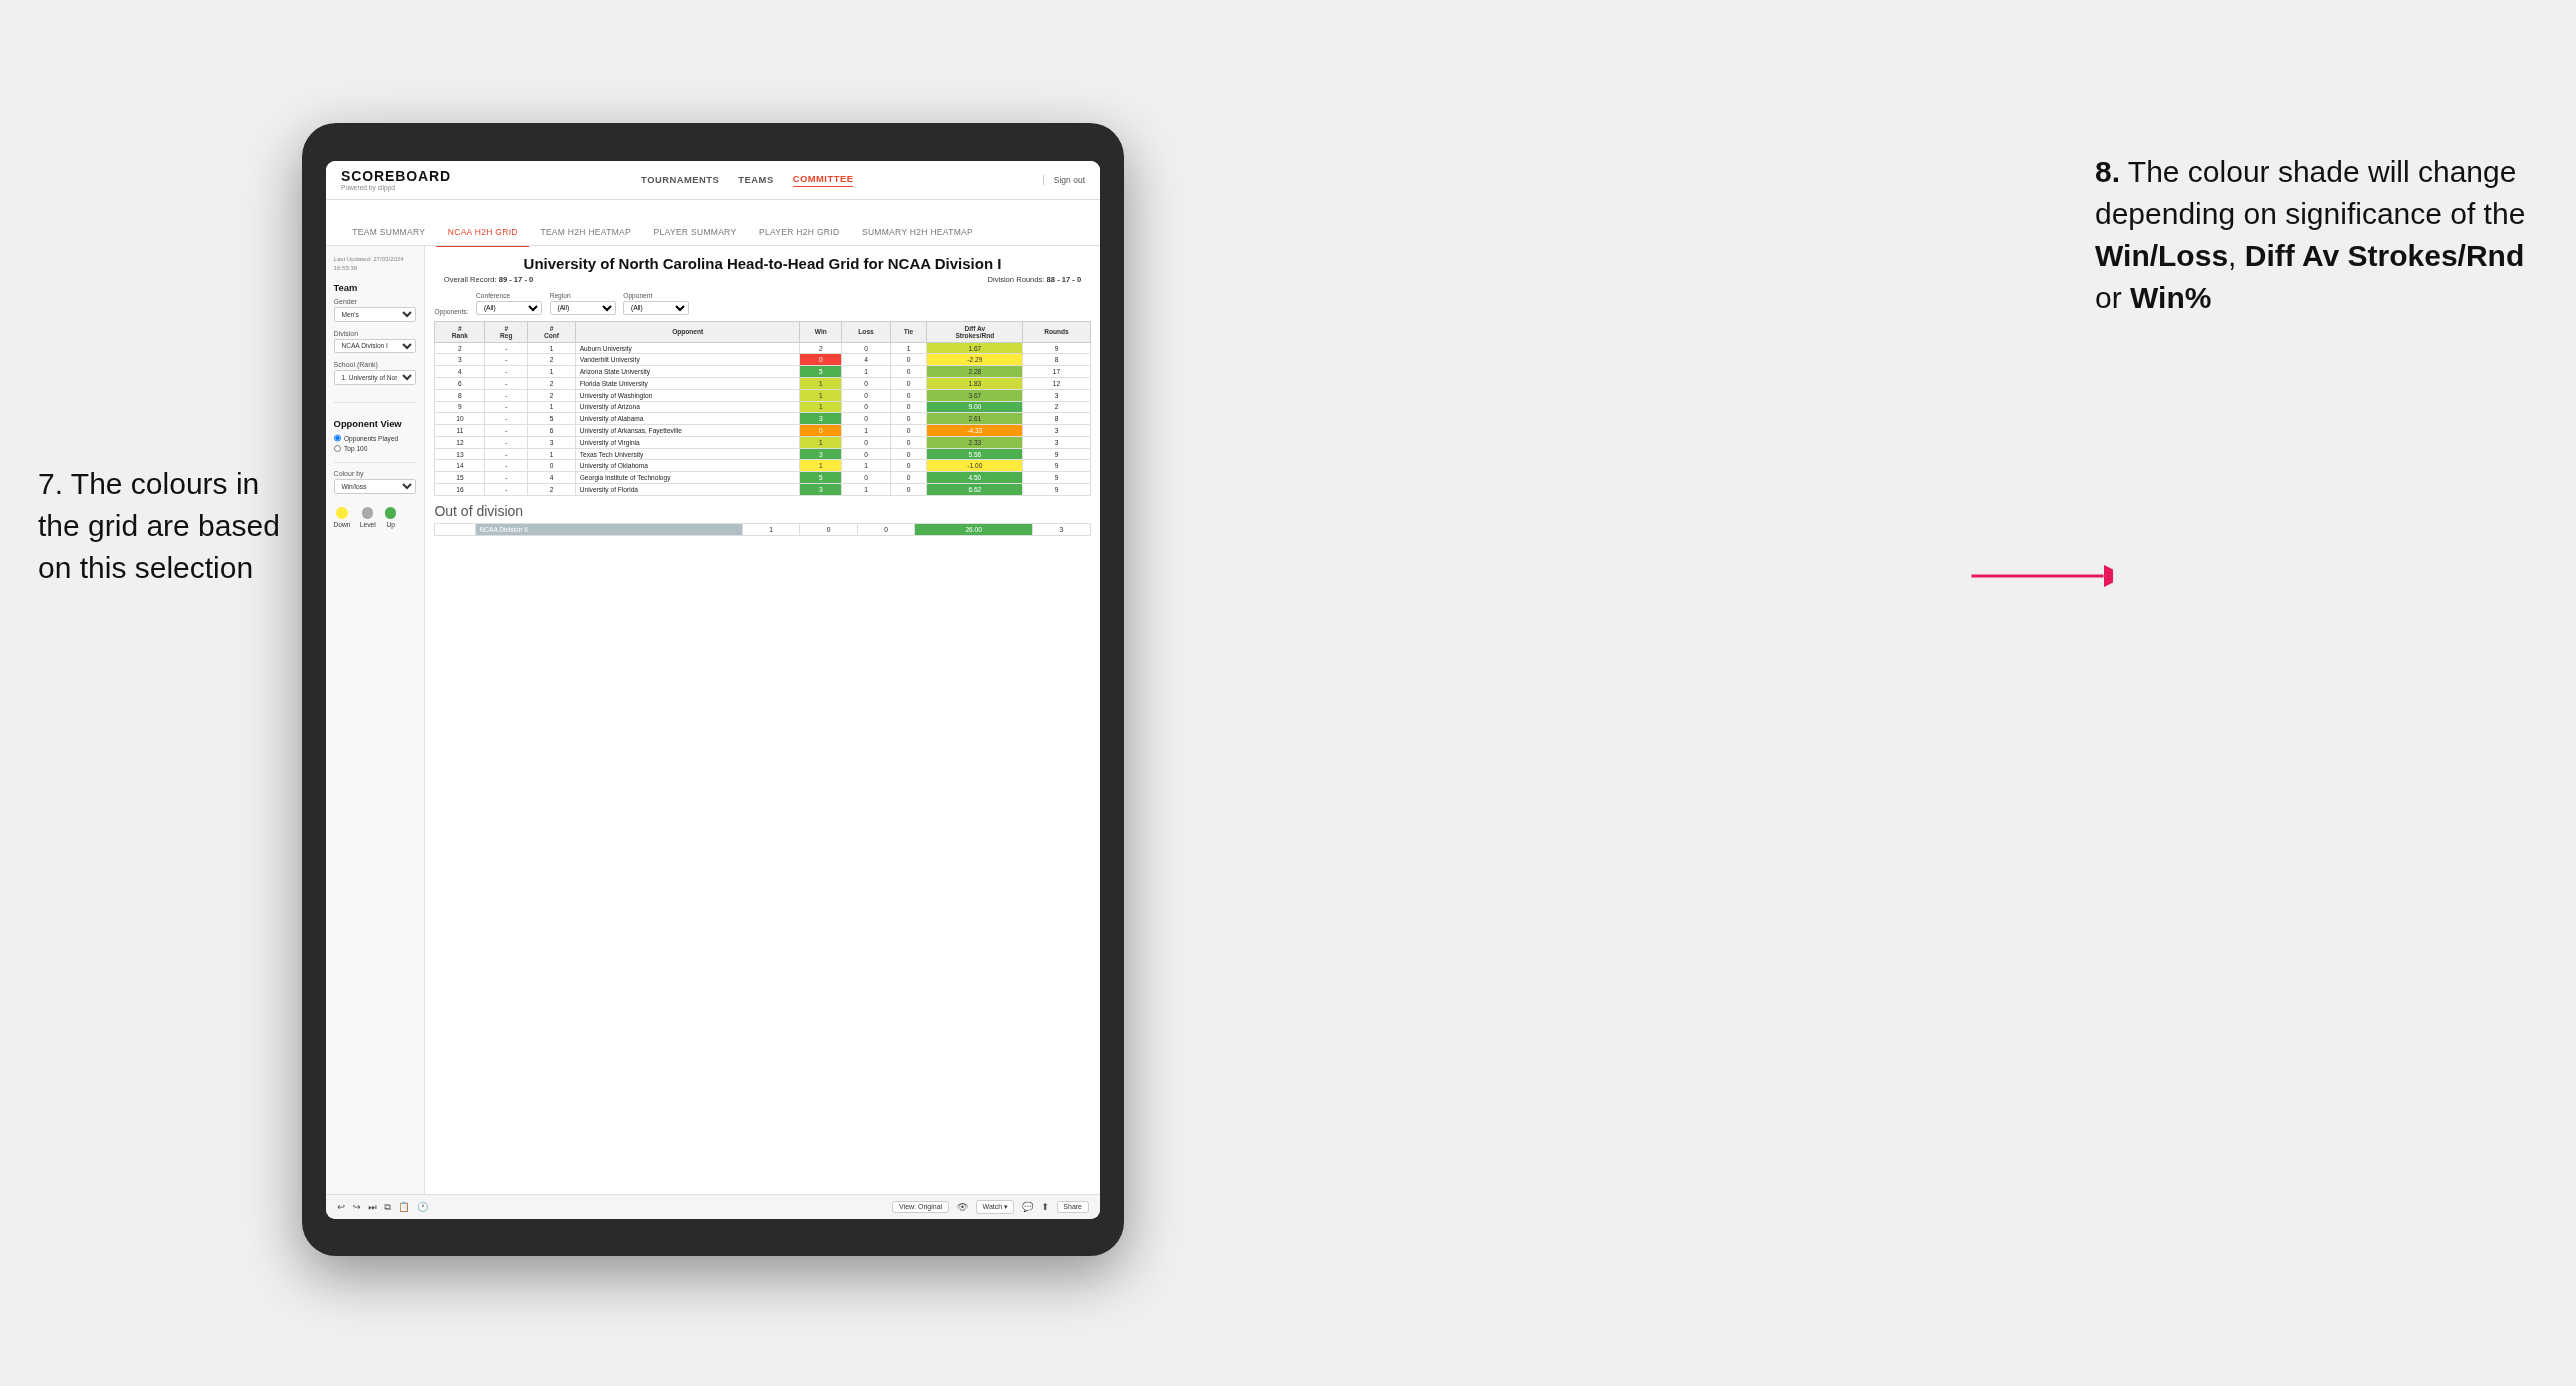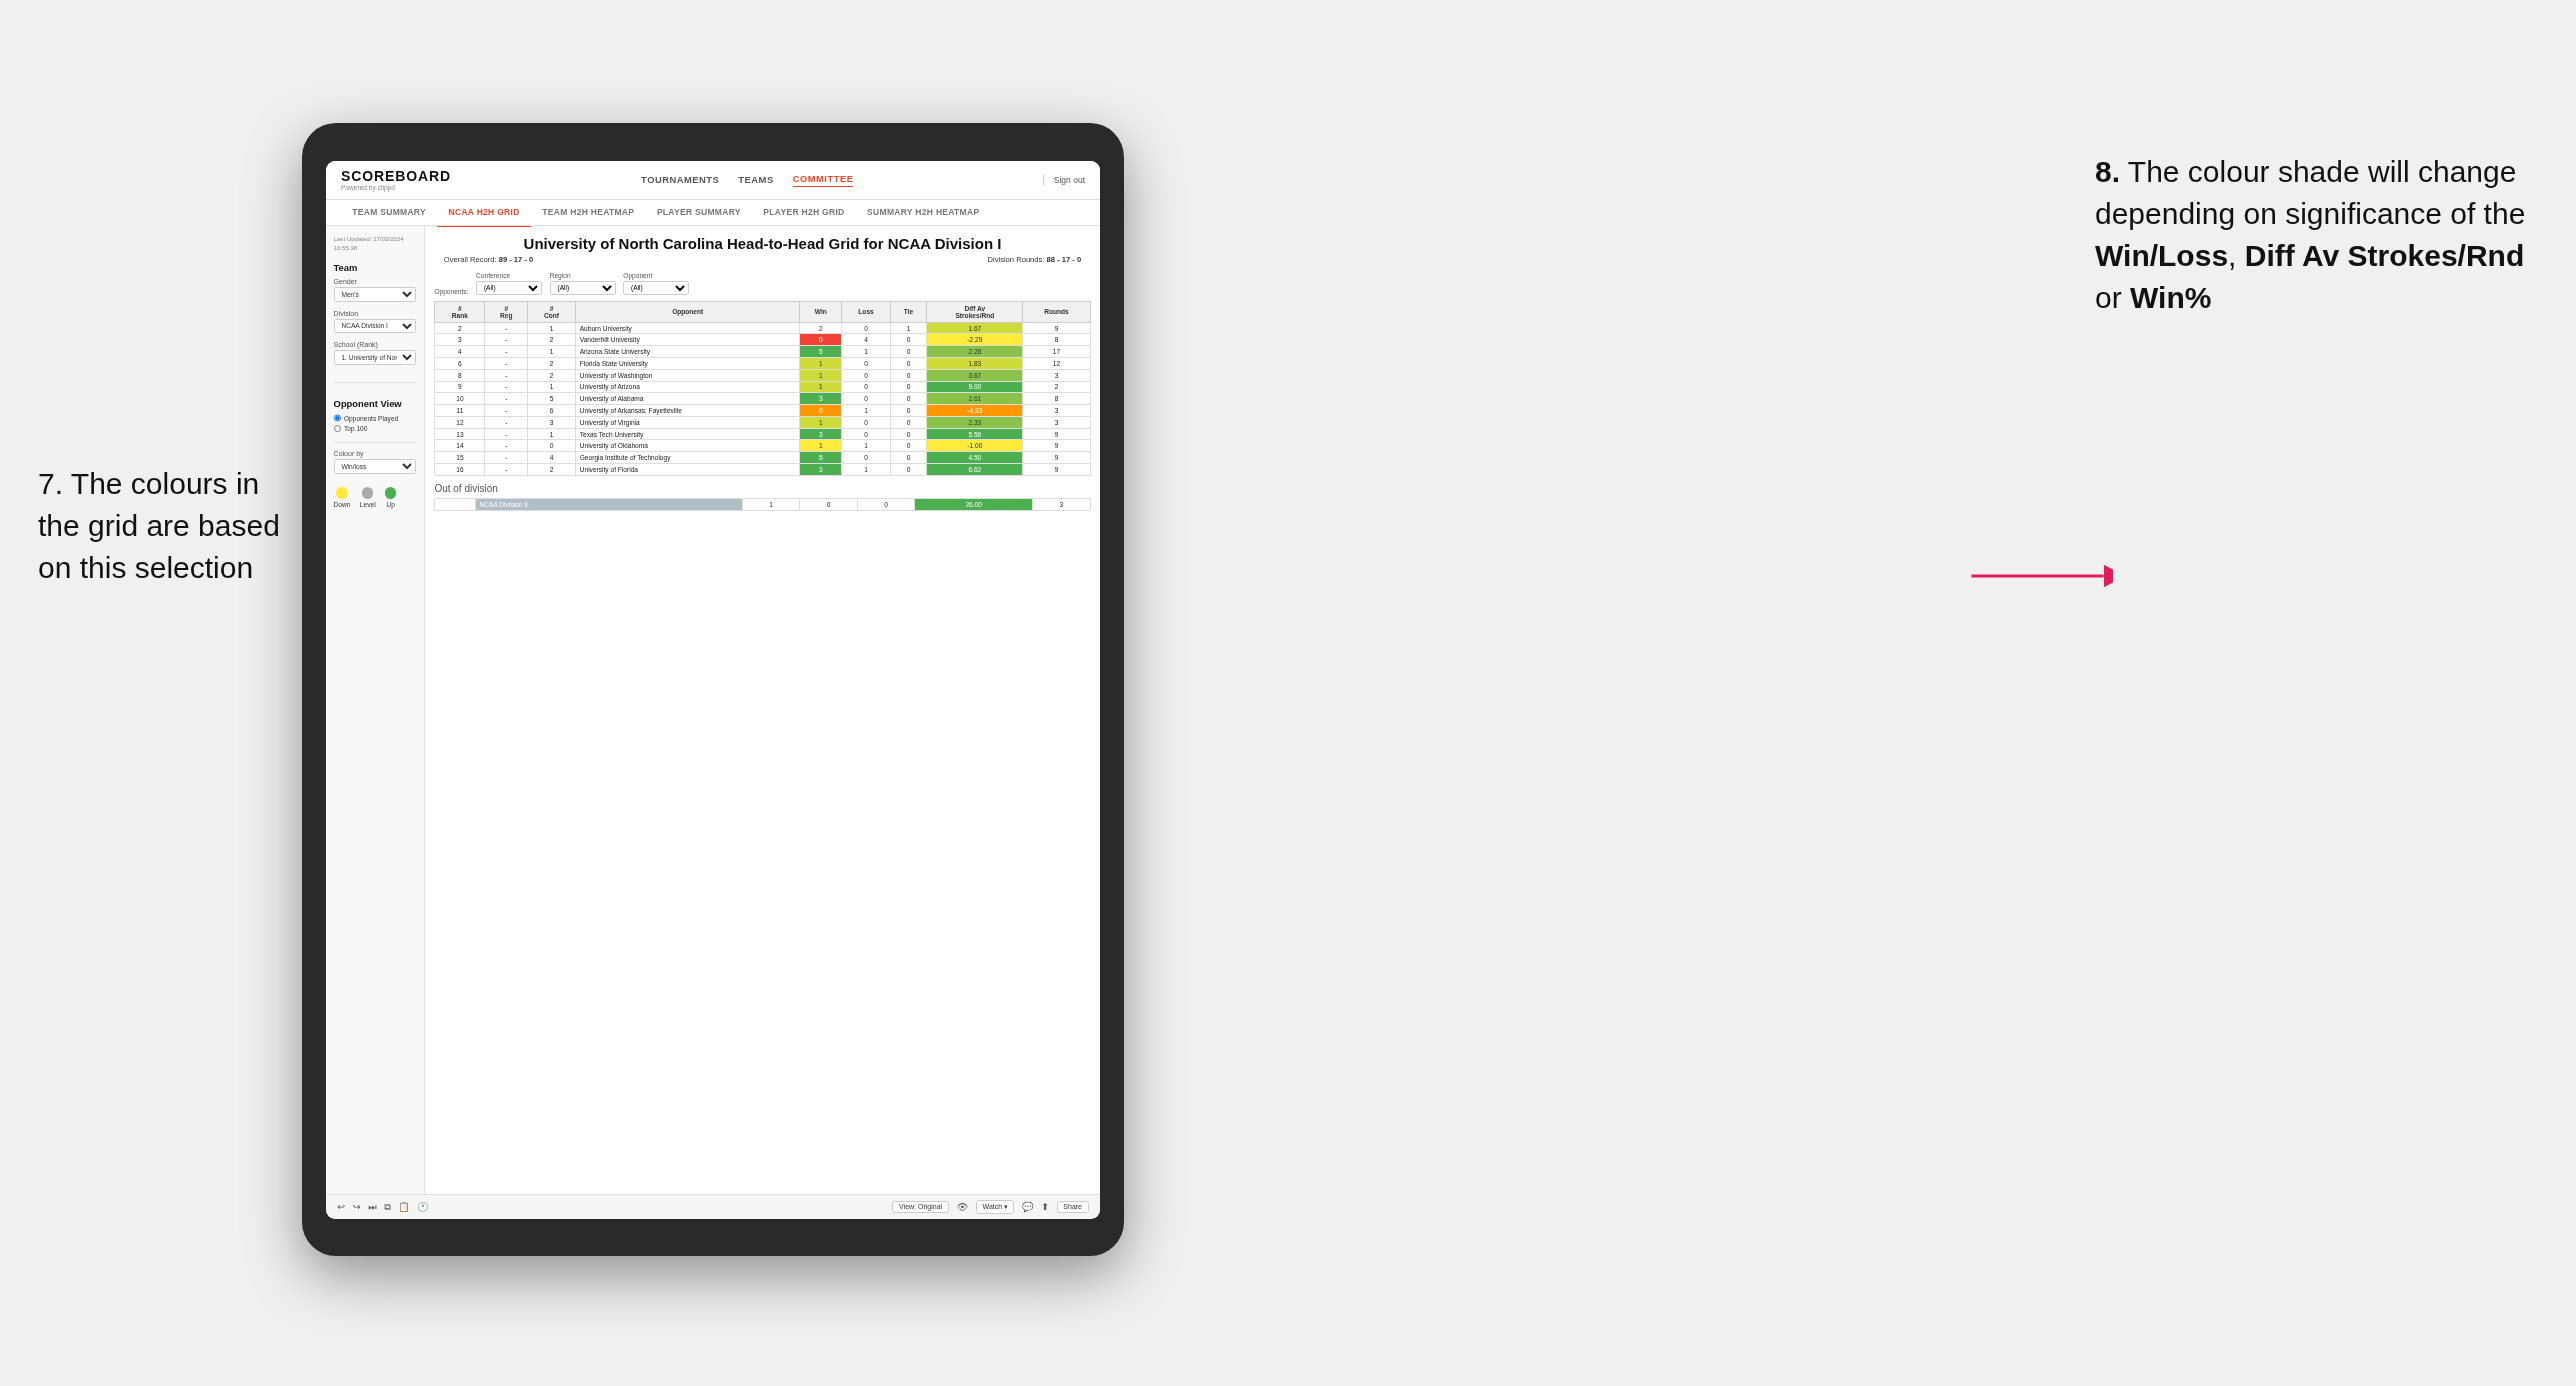--- a/index.html
+++ b/index.html
@@ -125,25 +125,26 @@
       background: #fff;
       border-bottom: 1.9px solid #e0e0e0;
       padding: 0 15px;
       display: flex;
       gap: 0;
       flex-shrink: 0;
     }
 
     .sub-nav-item {
       font-size: 8.5px;
-      font-weight: 700;
+      font-weight: 400;
       color: #777;
       padding: 7.6px 11.3px;
       letter-spacing: 0.3px;
       cursor: pointer;
+      margin-top: 20px;
     }
 
     .sub-nav-item.active {
       color: #e8462a;
       border-bottom: 1.9px solid #e8462a;
       margin-bottom: -1.9px;
     }
 
     
     .main-content {
@@ -324,21 +325,21 @@
       color: #222;
     }
 
     .data-table td.team-name {
       text-align: left;
       padding-left: 3.8px;
     }
 
     
     .out-division-label {
-      font-size: 10px;
+      font-size: 14px;
       color: #555;
       margin-top: 7.6px;
       margin-bottom: 3.8px;
     }
 
     
     .bottom-toolbar {
       background: #f5f5f5;
       border-top: 0.9px solid #ddd;
       padding: 4.7px 11.3px;

